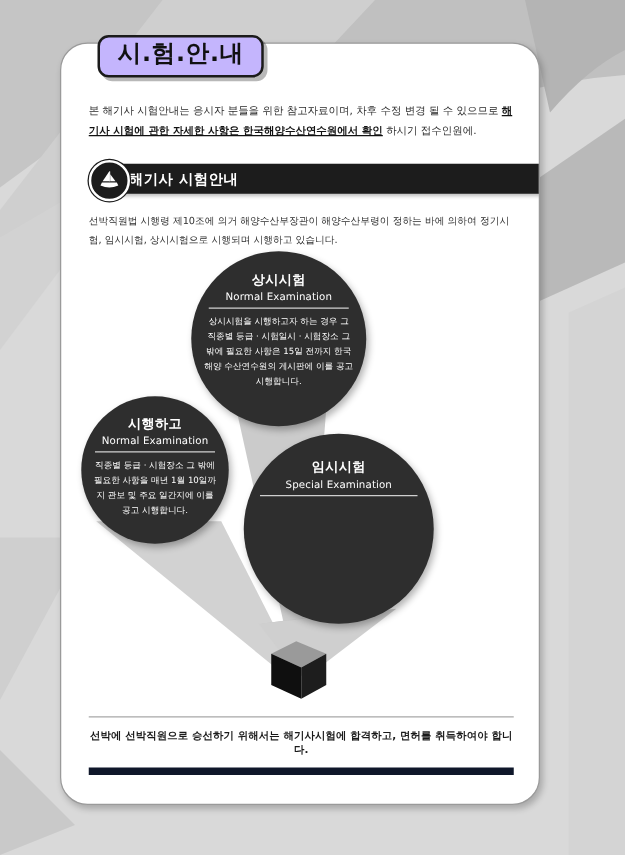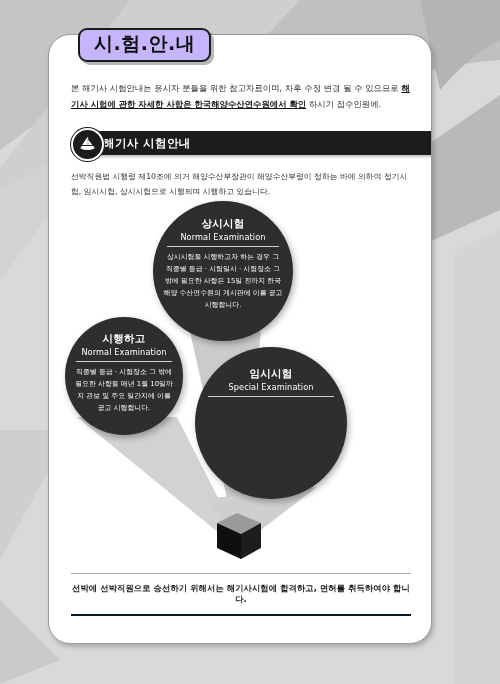--- a/index.html
+++ b/index.html
@@ -92,21 +92,21 @@
   #c-normal{left:104px;top:2px;width:140px;height:140px;padding:16px 10px 0 10px;}
   #c-normal .rule{width:112px;}
   #c-regular{left:16px;top:118px;width:118px;height:118px;padding:15px 8px 0 8px;}
   #c-regular .rule{width:96px;}
   #c-special{left:146px;top:148px;width:152px;height:152px;padding:20px 10px 0 10px;}
   #c-special .rule{width:126px;}
 
   
   .footnote{
     position:absolute;left:22px;top:538px;width:340px;
-    border-top:1px solid #a8a8a8;border-bottom:2px solid #0f172a;
+    border-top:1px solid #a8a8a8;border-bottom:6px solid #0f172a;
     padding:9px 0 9px 0;
     text-align:center;
     font-size:8.3px;font-weight:bold;color:#1a1a1a;letter-spacing:.1px;
   }
 </style>
 </head>
 <body>
 
 <svg id="bg" width="500" height="684" viewBox="0 0 500 684">
   <rect x="0" y="0" width="500" height="684" fill="#d9d9d9"></rect>

